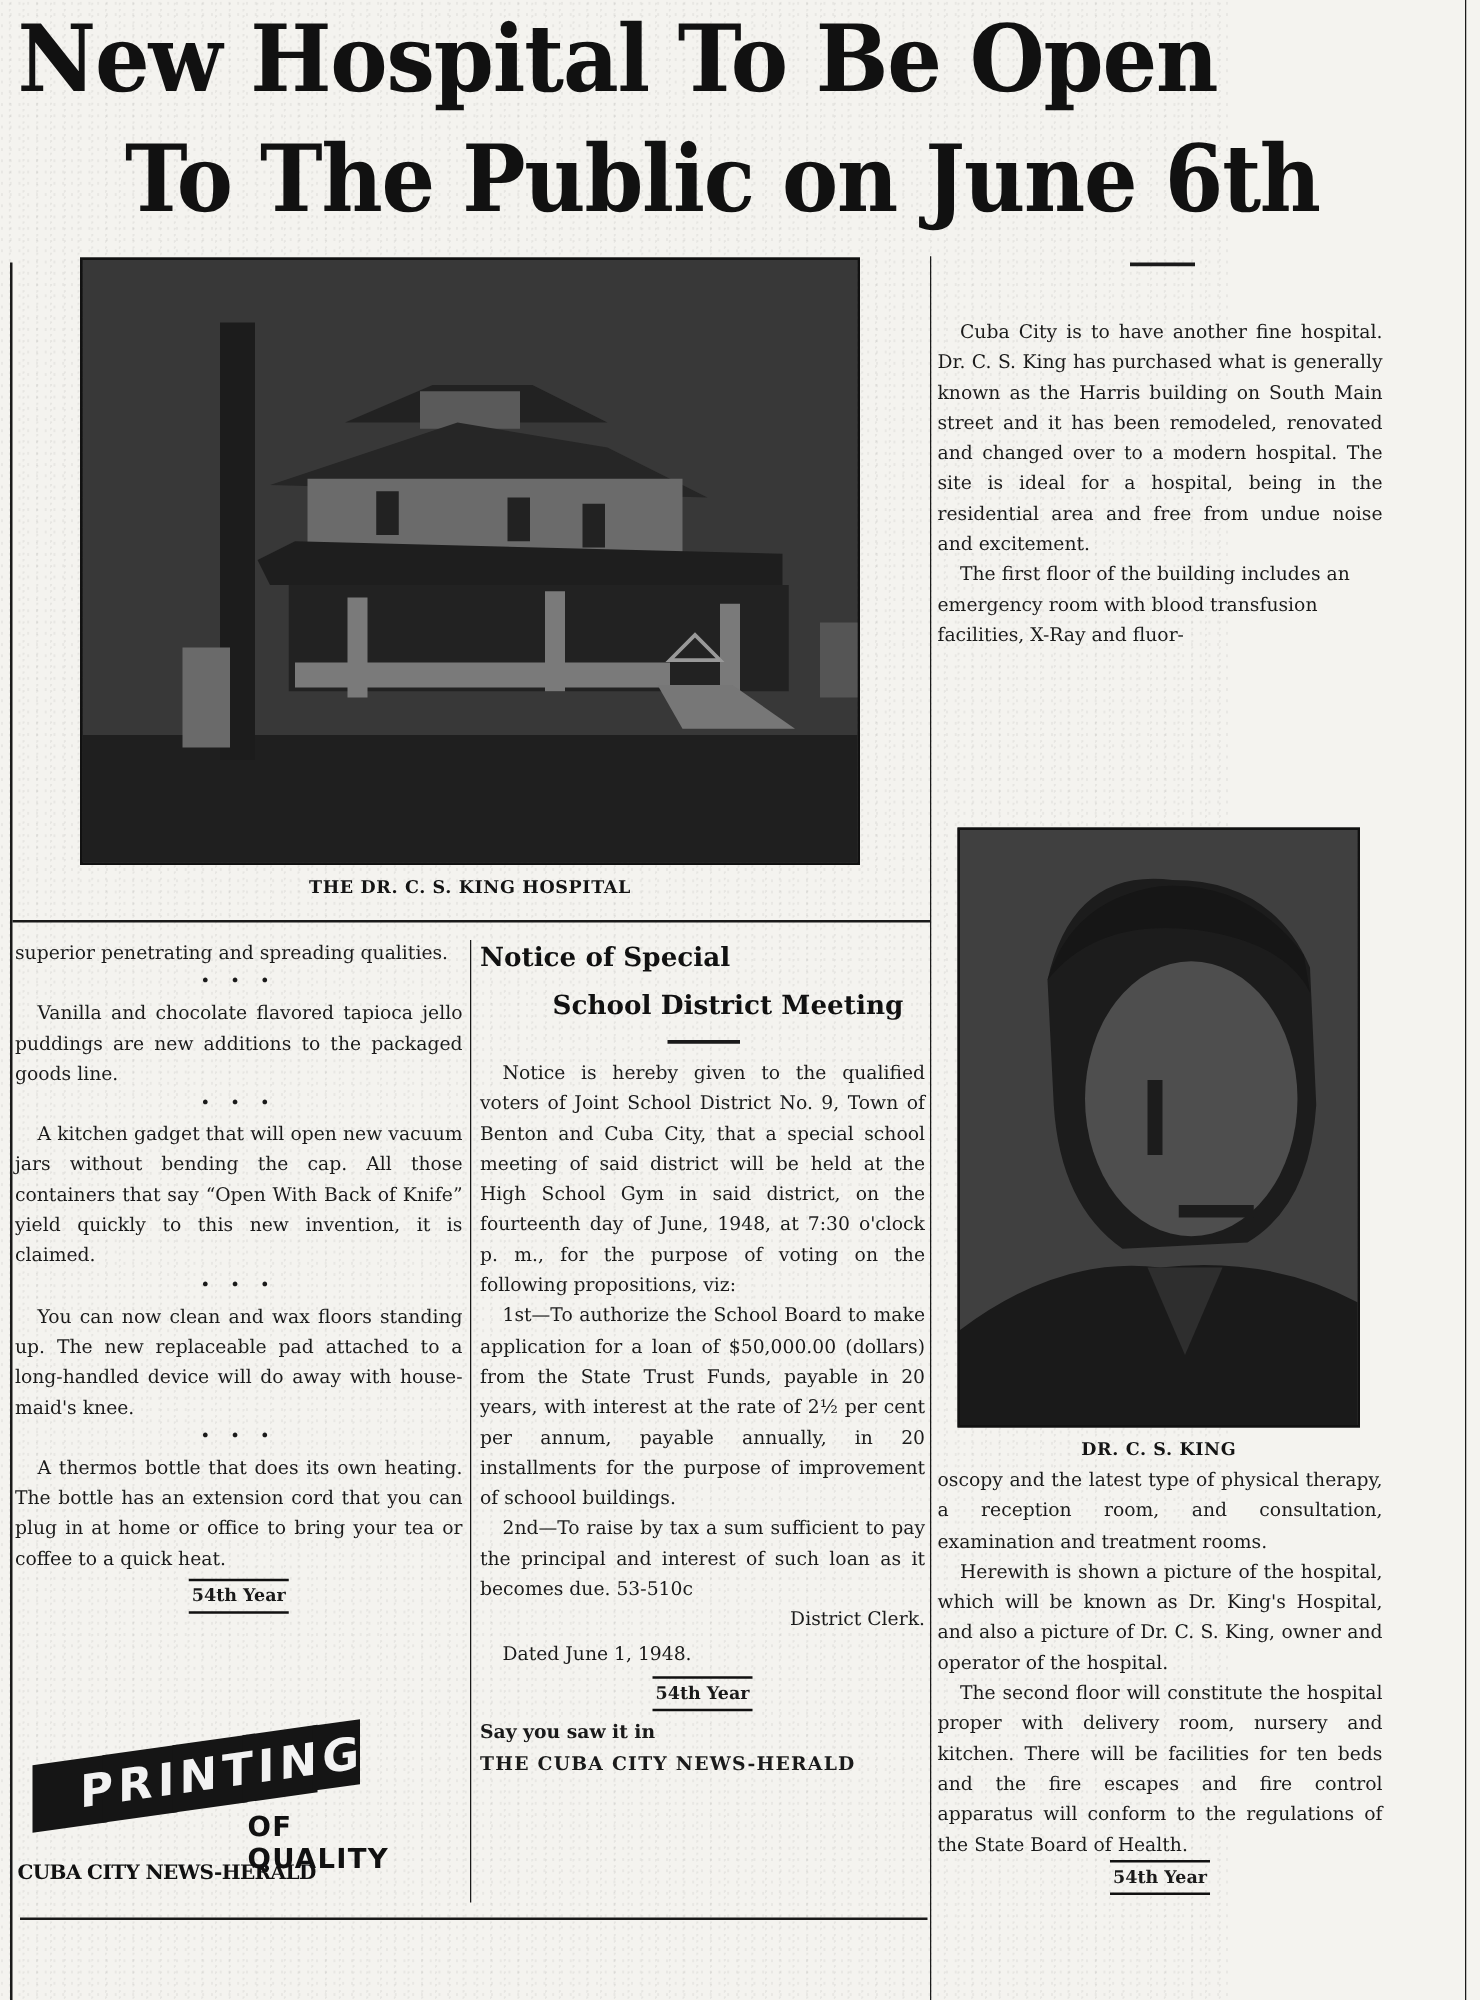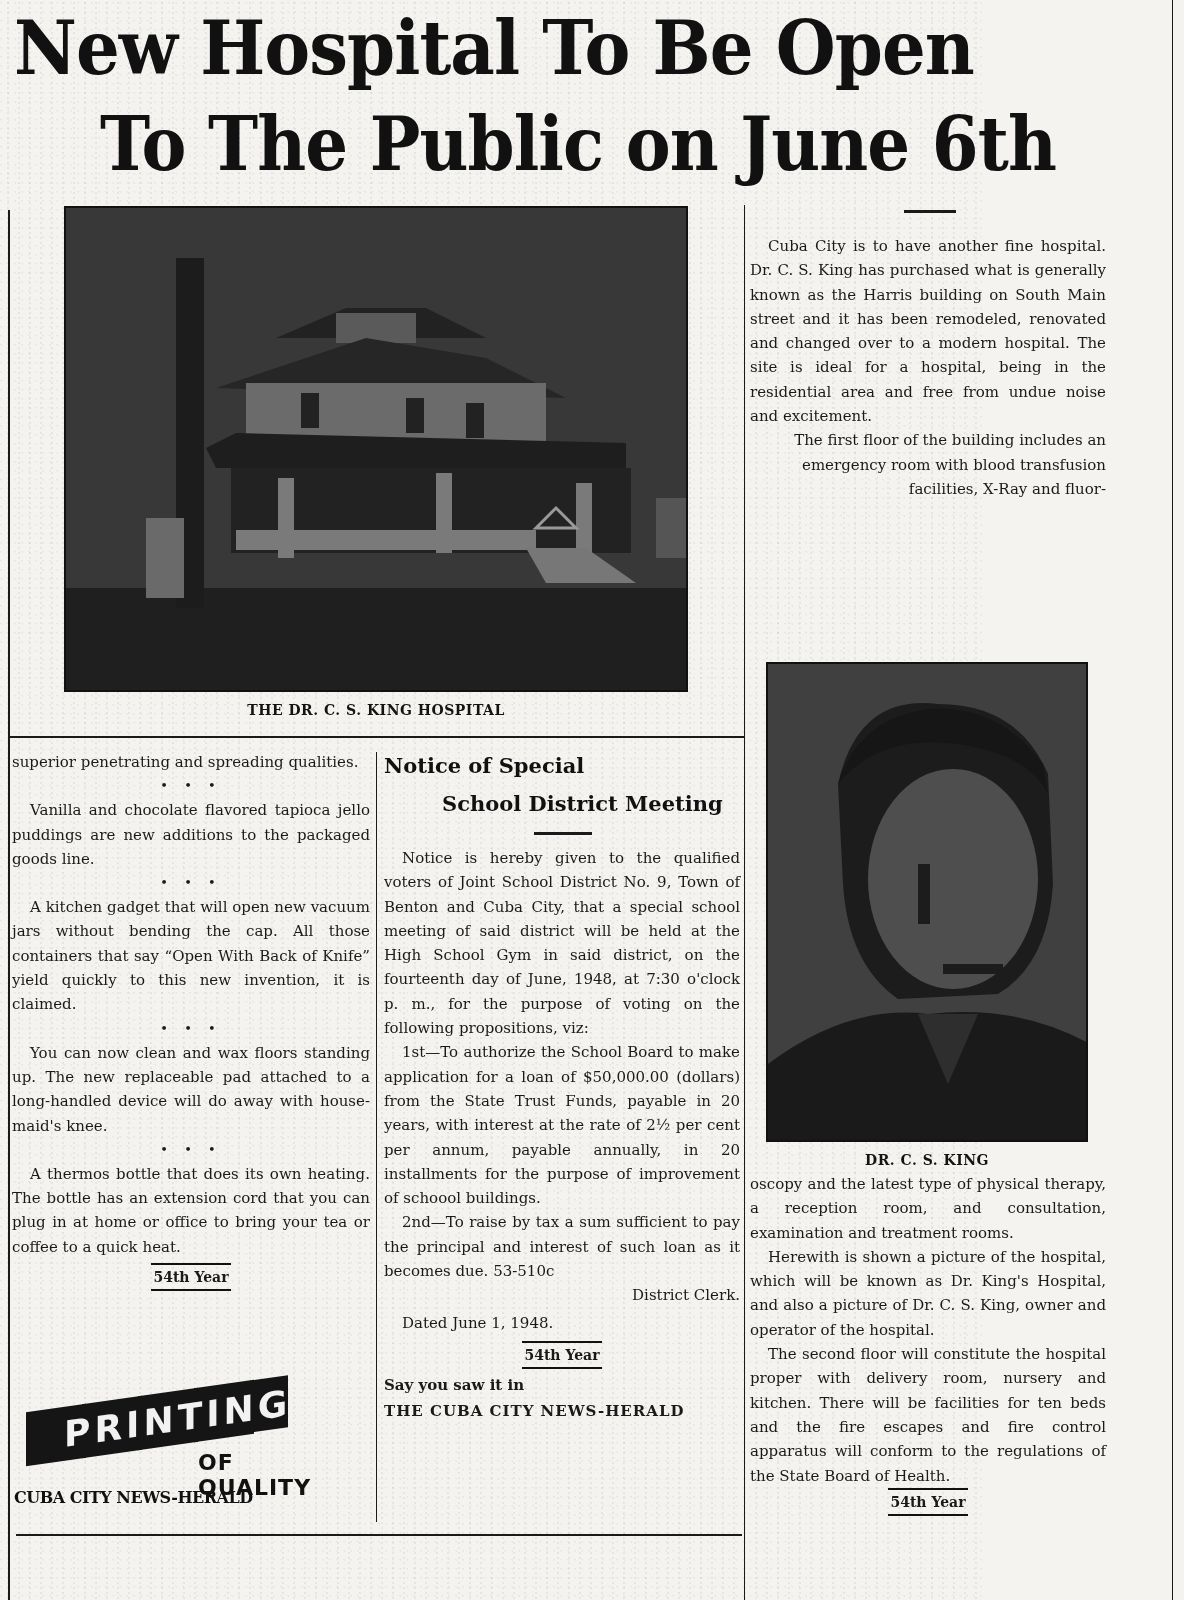--- a/index.html
+++ b/index.html
@@ -121,23 +121,23 @@
       <rect x="510" y="275" width="16" height="80" fill="#7a7a7a"></rect>
       <rect x="170" y="322" width="300" height="20" fill="#7a7a7a"></rect>
       <rect x="80" y="310" width="38" height="80" fill="#6a6a6a"></rect>
       <polygon points="460,340 520,340 570,375 480,375" fill="#777"></polygon>
       <polygon points="470,320 490,300 510,320" fill="none" stroke="#999" stroke-width="3"></polygon>
       <rect x="590" y="290" width="34" height="60" fill="#555"></rect>
     </svg>
   </div>
   <div class="caption" style="left:64px; top:702px; width:624px;">THE DR. C. S. KING HOSPITAL</div>
 
-  <div class="col-text" style="left:750px; top:234px; width:356px;">
+  <div class="col-text" style="left:750px; top:253px; width:356px;">
     <p>Cuba City is to have another fine hospital. Dr. C. S. King has purchased what is generally known as the Harris building on South Main street and it has been remodeled, renovated and changed over to a modern hospital. The site is ideal for a hospital, being in the residential area and free from undue noise and excitement.</p>
-    <p style="text-align:right">The first floor of the building includes an emergency room with blood transfusion facilities, X-Ray and fluor-</p>
+    <p style="text-align:left">The first floor of the building includes an emergency room with blood transfusion facilities, X-Ray and fluor-</p>
   </div>
 
   <div class="photo" style="left:766px; top:662px; width:322px; height:480px;">
     <div class="grain"></div>
     <svg width="322" height="480" viewBox="0 0 322 480" style="position:absolute;left:0;top:0">
       <rect x="0" y="0" width="322" height="480" fill="#404040"></rect>
       <path d="M70,120 Q90,30 170,40 Q250,40 280,110 L285,220 Q280,300 230,330 L130,335 Q80,300 75,220 Z" fill="#1c1c1c"></path>
       <ellipse cx="185" cy="215" rx="85" ry="110" fill="#4e4e4e"></ellipse>
       <path d="M70,120 Q110,70 190,80 Q260,90 280,130 L275,100 Q230,40 160,45 Q90,55 70,120 Z" fill="#161616"></path>
       <rect x="150" y="200" width="12" height="60" fill="#1c1c1c"></rect>

